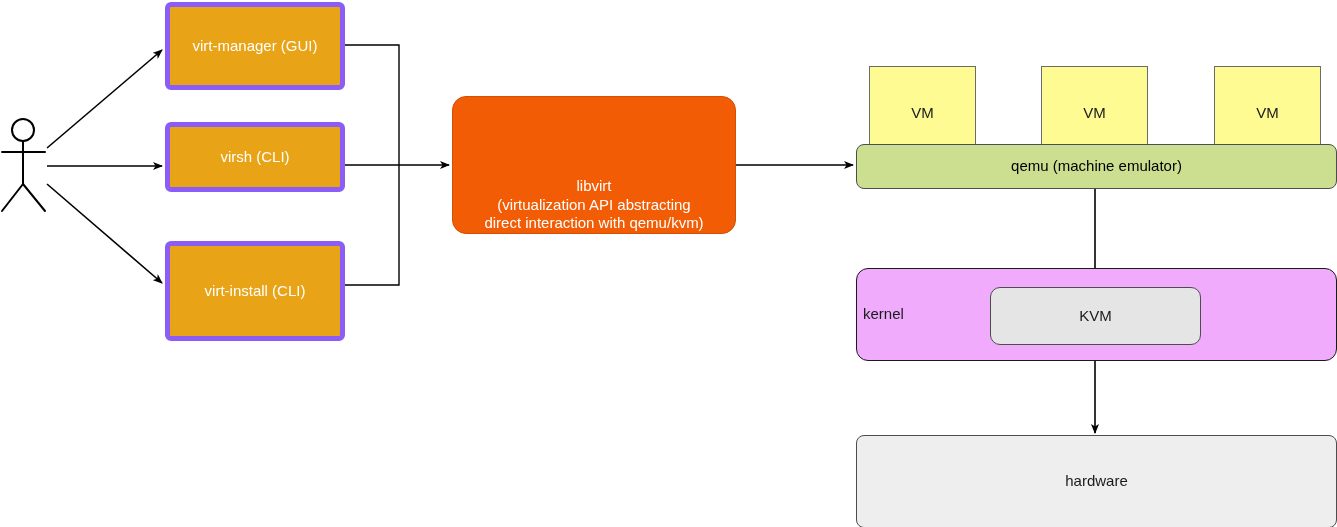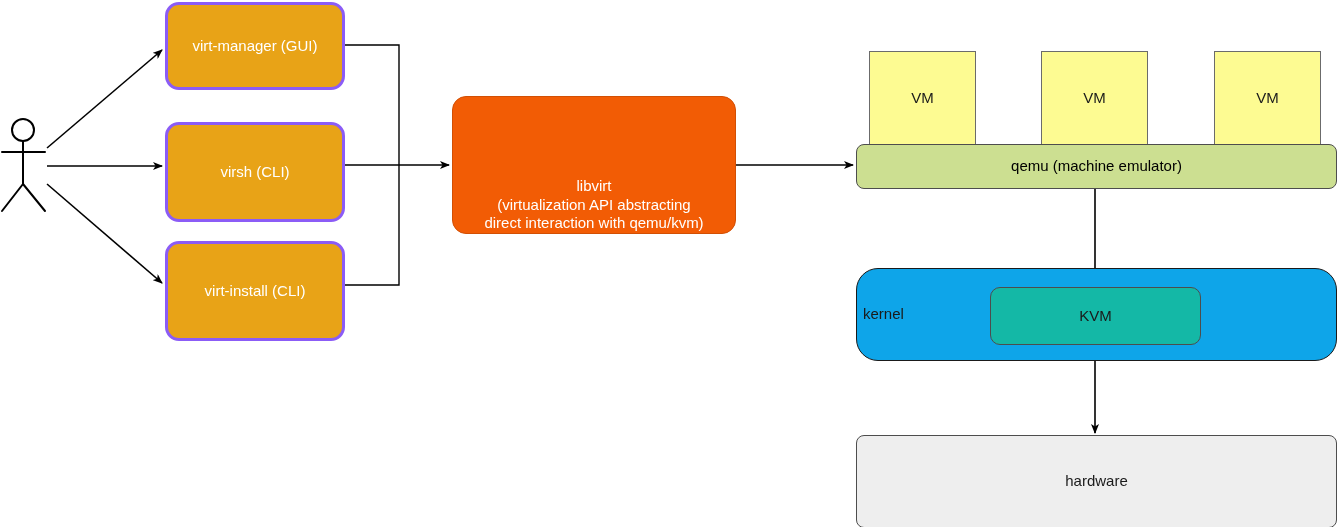--- a/index.html
+++ b/index.html
@@ -34,64 +34,65 @@
     text-align: center;
     line-height: 1.25;
   }
   .node-label {
     display: block;
     white-space: pre-line;
   }
   
   .tool-box {
     background: #e8a317;
-    border: 3px solid #8b5cf6;
-    border-radius: 14px;
+    border: 5px solid #8b5cf6;
+    border-radius: 6px;
     color: #ffffff;
     font-size: 15px;
   }
   
   .libvirt-box {
     background: #f25c05;
     border: 1px solid #d24f04;
     border-radius: 14px;
     color: #ffffff;
     font-size: 15px;
   }
   
   .vm-box {
     background: #fdfb92;
     border: 1px solid #6b6b6b;
     color: #1a1a1a;
     font-size: 15px;
+    margin-top: 15px;
   }
   
   .qemu-box {
     background: #ccdf91;
     border: 1px solid #4d4d4d;
     border-radius: 8px;
     color: #000000;
     font-size: 15px;
   }
   
   .kernel-box {
-    background: #0ea5e9;
+    background: #f0abfc;
     border: 1px solid #1a1a1a;
-    border-radius: 22px;
+    border-radius: 12px;
     color: #1a1a1a;
     font-size: 15px;
     justify-content: flex-start;
     align-items: center;
   }
   .kernel-box .node-label {
     padding-left: 6px;
   }
   
   .kvm-box {
-    background: #14b8a6;
+    background: #e5e5e5;
     border: 1px solid #4d4d4d;
     border-radius: 10px;
     color: #1a1a1a;
     font-size: 15px;
   }
   
   .hardware-box {
     background: #eeeeee;
     border: 1px solid #4d4d4d;
     border-radius: 8px;
@@ -133,21 +134,21 @@
 
     <line x1="1095" y1="188" x2="1095" y2="288" stroke="#000000" stroke-width="1.6"></line>
 
     <line x1="1095" y1="345" x2="1095" y2="433" stroke="#000000" stroke-width="1.6" marker-end="url(#arrowhead)"></line>
   </svg>
 
   <div class="node tool-box" style="left:165px; top:2px; width:180px; height:88px;">
     <span class="node-label">virt-manager (GUI)</span>
   </div>
 
-  <div class="node tool-box" style="left:165px; top:122px; width:180px; height:100px;">
+  <div class="node tool-box" style="left:165px; top:122px; width:180px; height:70px;">
     <span class="node-label">virsh (CLI)</span>
   </div>
 
   <div class="node tool-box" style="left:165px; top:241px; width:180px; height:100px;">
     <span class="node-label">virt-install (CLI)</span>
   </div>
 
   <div class="node libvirt-box" style="left:452px; top:96px; width:284px; height:138px;align-items:flex-end;">
     <span class="node-label">libvirt
 (virtualization API abstracting

